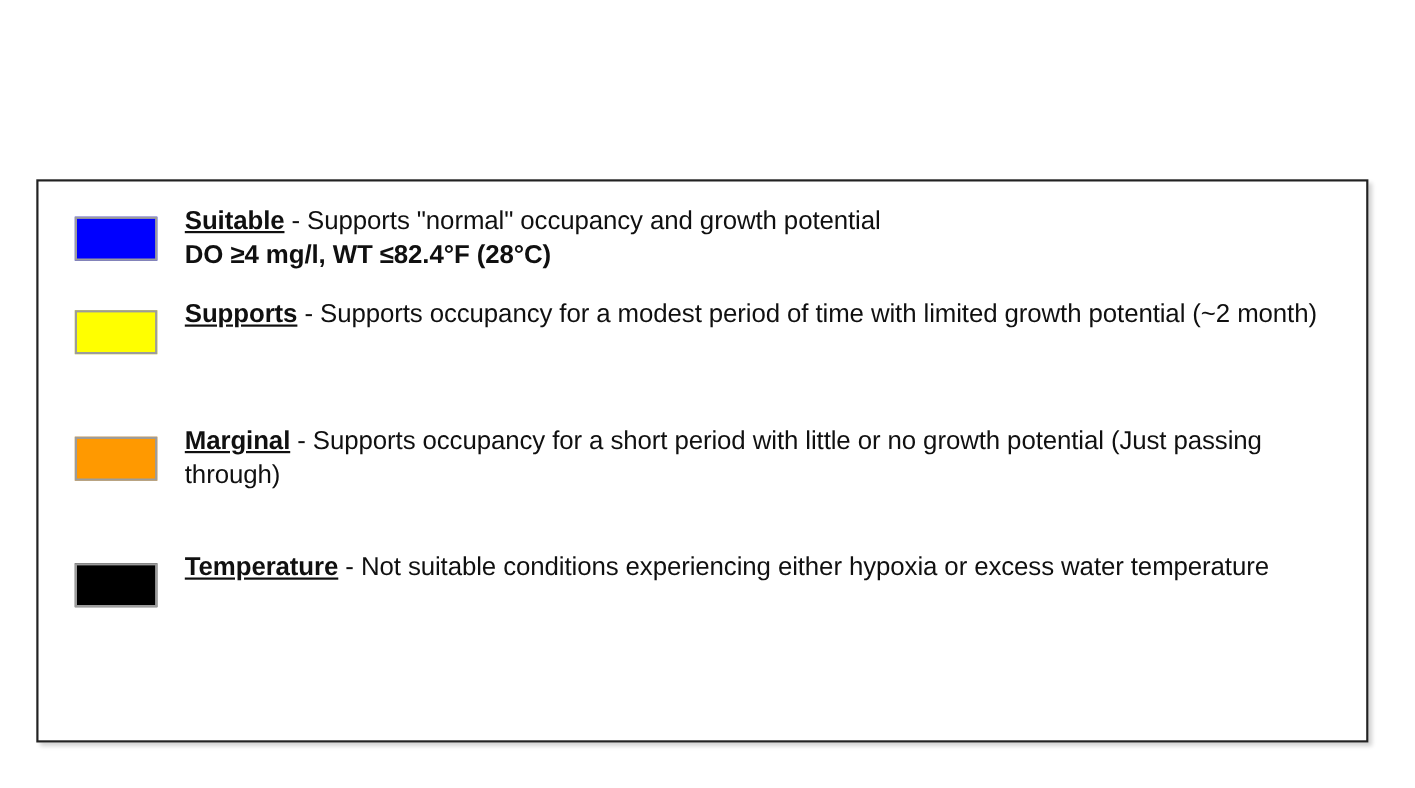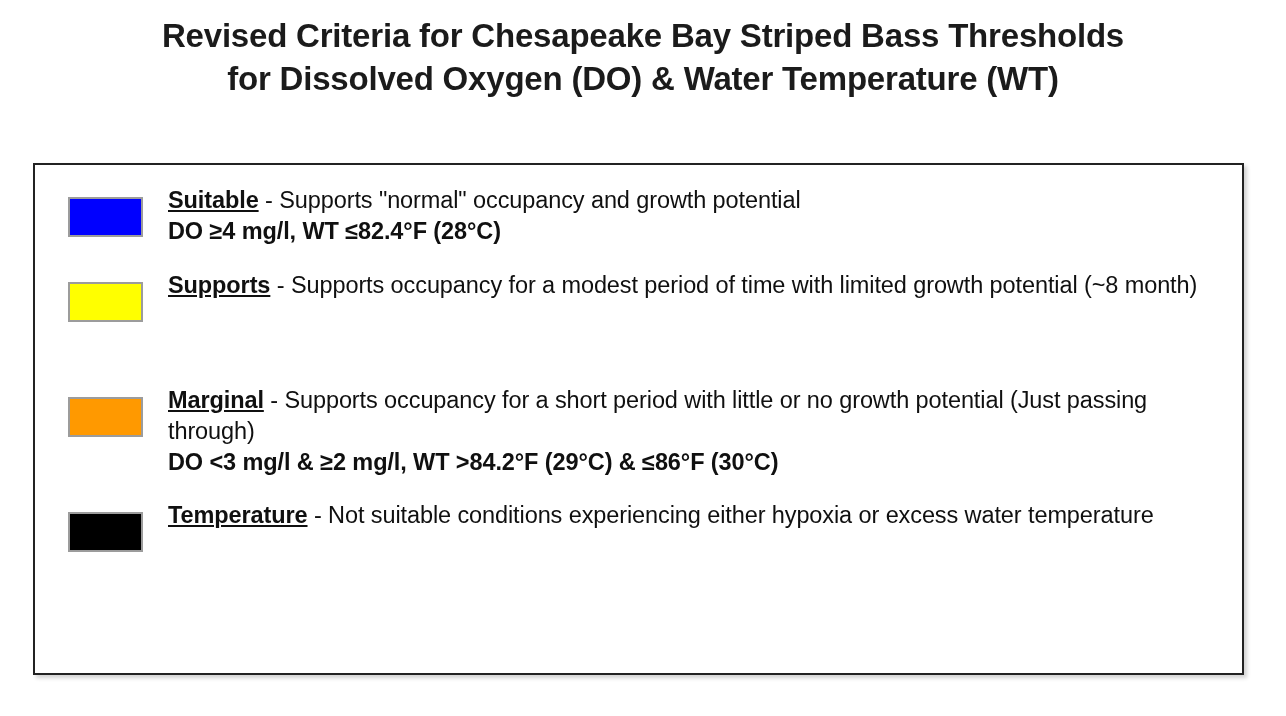--- a/index.html
+++ b/index.html
@@ -89,47 +89,42 @@
   .entry-text .criteria {
     font-weight: bold;
     display: block;
   }
 </style>
 </head>
 <body>
 
 <div id="slide">
 
-  <div id="title-block">
-    <div class="title-line">Revised Criteria for Chesapeake Bay Striped Bass Thresholds</div>
-    <div class="title-line">for Dissolved Oxygen (DO) &amp; Water Temperature (WT)</div>
-  </div>
 
   <div id="legend-panel">
 
     <div class="legend-row" style="top: 32px;">
       <div class="swatch" style="top: 0px; background: #0000ff;"></div>
       <div class="entry-text" style="top: -12px;">
         <span class="term">Suitable</span><span class="sep"> - </span><span class="desc">Supports "normal" occupancy and growth potential</span>
         <span class="criteria">DO ≥4 mg/l, WT ≤82.4°F (28°C)</span>
       </div>
     </div>
 
     <div class="legend-row" style="top: 117px;">
       <div class="swatch" style="top: 0px; background: #ffff00;"></div>
       <div class="entry-text" style="top: -12px;">
-        <span class="term">Supports</span><span class="sep"> - </span><span class="desc">Supports occupancy for a modest period of time with limited growth potential (~8 month)</span>
+        <span class="term">Supports</span><span class="sep"> - </span><span class="desc">Supports occupancy for a modest period of time with limited growth potential (~2 month)</span>
       </div>
     </div>
 
     <div class="legend-row" style="top: 232px;">
       <div class="swatch" style="top: 0px; background: #ff9900;"></div>
       <div class="entry-text" style="top: -12px;">
         <span class="term">Marginal</span><span class="sep"> - </span><span class="desc">Supports occupancy for a short period with little or no growth potential (Just passing through)</span>
-        <span class="criteria">DO &lt;3 mg/l &amp; ≥2 mg/l, WT &gt;84.2°F (29°C) &amp; ≤86°F (30°C)</span>
       </div>
     </div>
 
     <div class="legend-row" style="top: 347px;">
       <div class="swatch" style="top: 0px; background: #000000;"></div>
       <div class="entry-text" style="top: -12px;">
         <span class="term">Temperature</span><span class="sep"> - </span><span class="desc">Not suitable conditions experiencing either hypoxia or excess water temperature</span>
       </div>
     </div>
 

